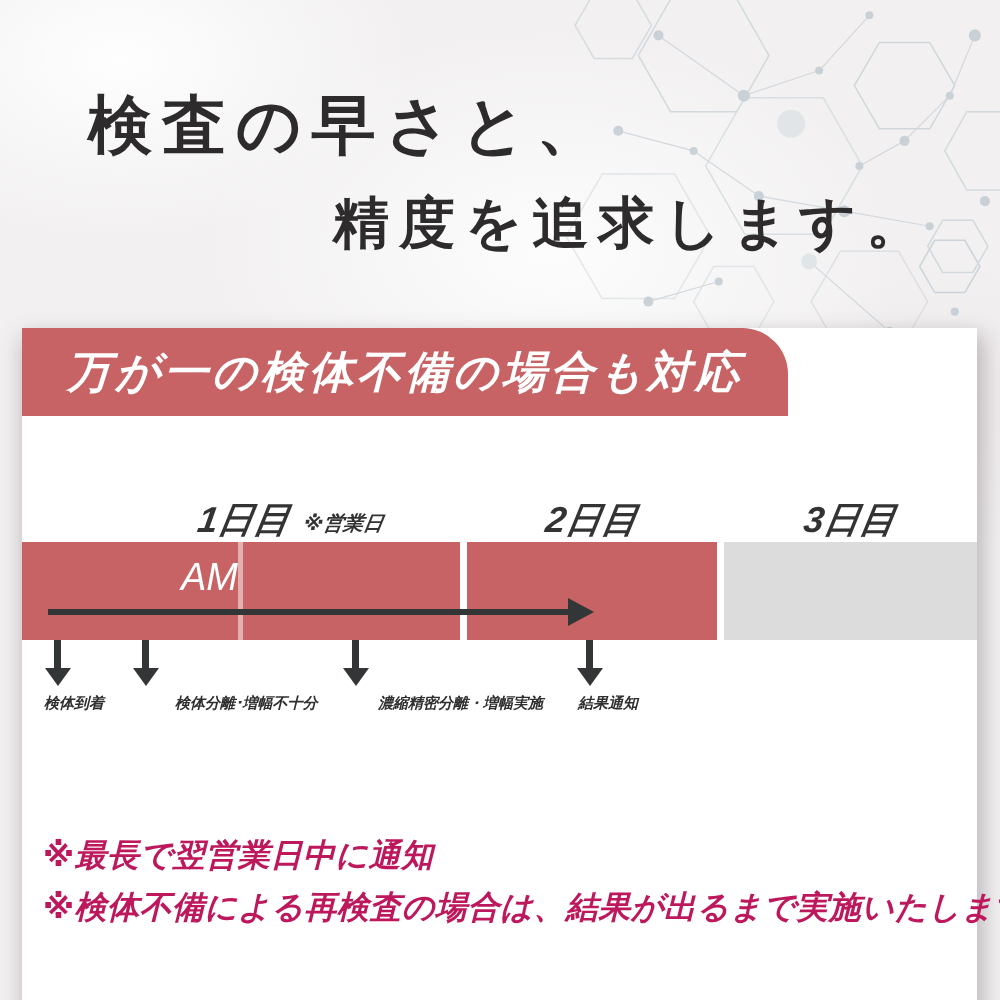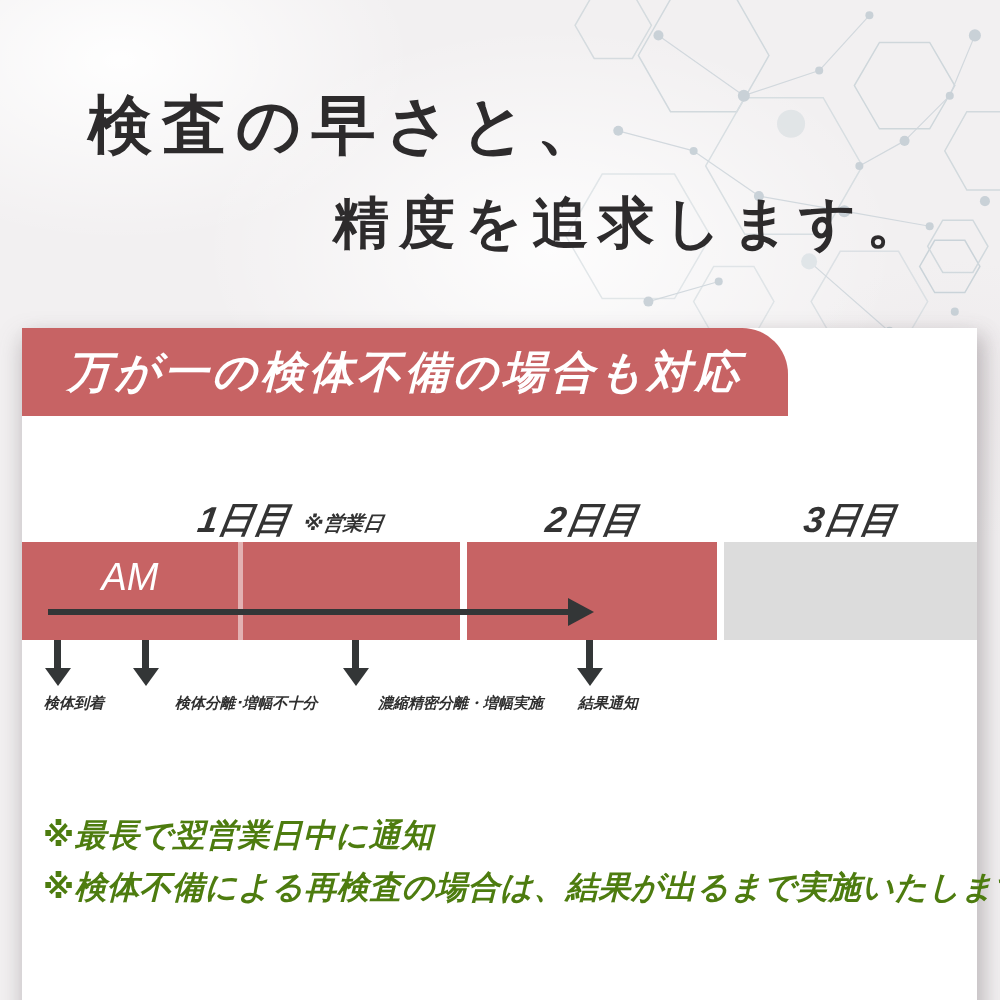--- a/index.html
+++ b/index.html
@@ -44,35 +44,35 @@
   .day-h{position:absolute;top:168px;width:150px;text-align:center;
     font-size:36px;font-weight:bold;color:#333;transform:skewX(-9deg);white-space:nowrap;}
   .day-note{position:absolute;left:282px;top:182px;font-size:20px;font-weight:bold;
     color:#333;transform:skewX(-9deg);white-space:nowrap;}
 
   .bar{position:absolute;top:214px;height:98px;}
   .bar.red1{left:0;width:438px;background:var(--accent,#c76364);}
   .bar.red2{left:445px;width:250px;background:var(--accent,#c76364);}
   .bar.gray3{left:702px;width:253px;background:var(--bar-gray,#dcdcdc);}
   .ampm-divider{position:absolute;left:216px;top:0;width:5px;height:98px;background:rgba(255,255,255,.5);}
-  .seg-label{position:absolute;top:14px;color:#fff;font-size:38px;font-weight:500;text-align:center;}
+  .seg-label{position:absolute;top:14px;color:#fff;font-size:38px;font-weight:500;text-align:right;}
   .seg-label.am{left:0;width:216px;}
   .seg-label.pm{left:221px;width:217px;}
 
   .arrow-line{position:absolute;left:26px;top:281px;width:520px;height:6px;background:#333637;}
   .arrow-head{position:absolute;left:546px;top:270px;width:0;height:0;
     border-top:14px solid transparent;border-bottom:14px solid transparent;border-left:26px solid #333637;}
 
   .stem{position:absolute;top:312px;width:7px;height:28px;background:#333637;}
   .stem-head{position:absolute;top:340px;width:0;height:0;
     border-left:13px solid transparent;border-right:13px solid transparent;border-top:18px solid #333637;}
   .ev{position:absolute;top:366px;font-size:15px;font-weight:bold;color:#2f2f2f;white-space:nowrap;}
 
-  .note{position:absolute;left:21px;font-size:32px;font-weight:bold;color:#4d7c0f;
-    letter-spacing:.5px;white-space:nowrap;}
+  .note{position:absolute;left:21px;font-size:32px;font-weight:bold;color:#be185d;
+    letter-spacing:.5px;white-space:nowrap;margin-top:20px;}
   .note.n1{top:486px;}
   .note.n2{top:538px;}
 </style>
 </head>
 <body>
 
 <div class="bg"></div>
 
 <svg class="hex-decor" viewBox="0 0 440 340" aria-hidden="true">
   <g fill="none" stroke-width="1.5">

